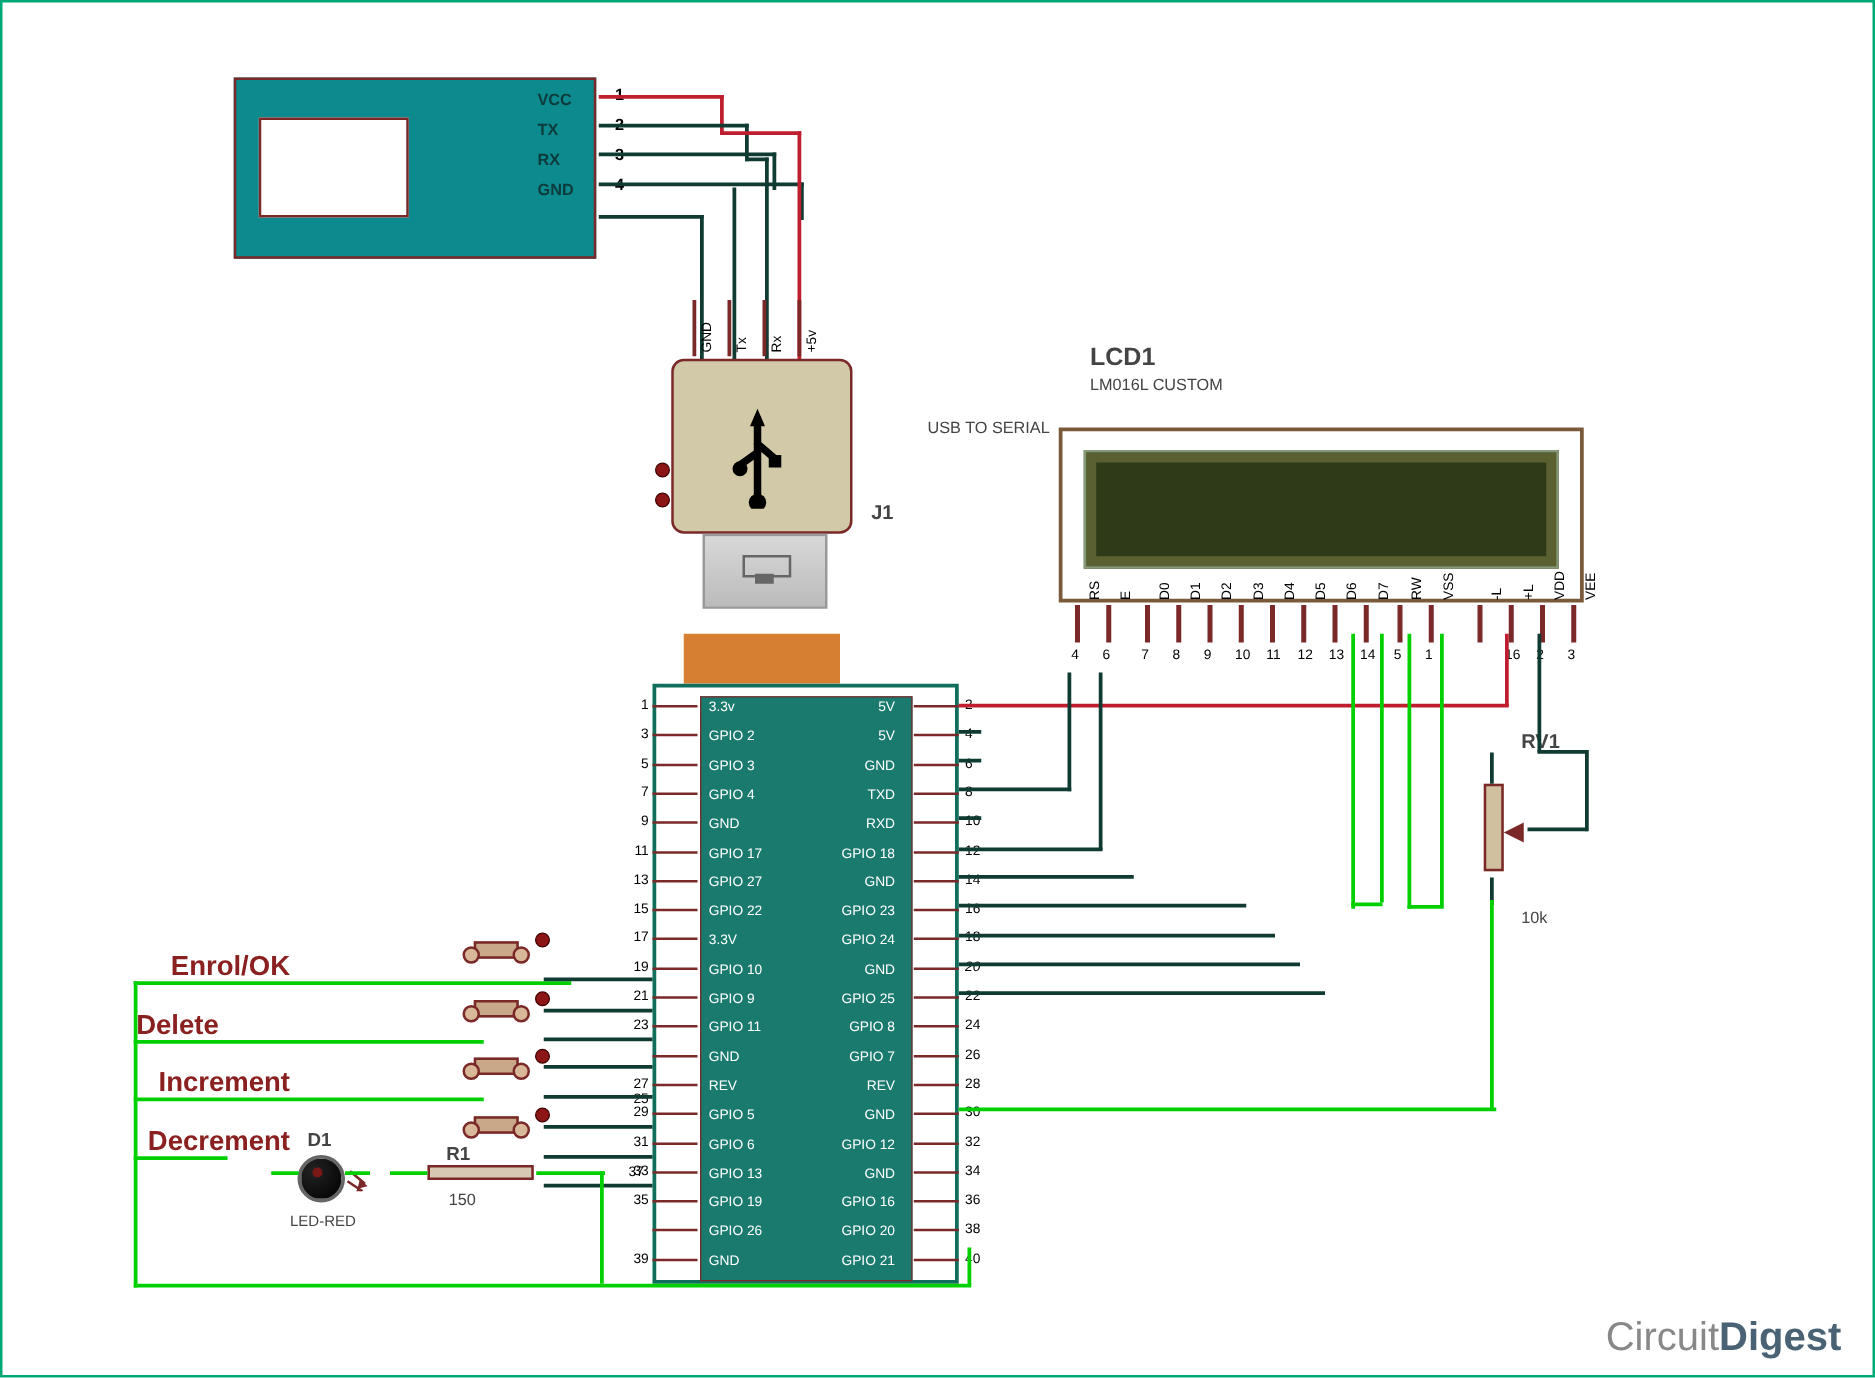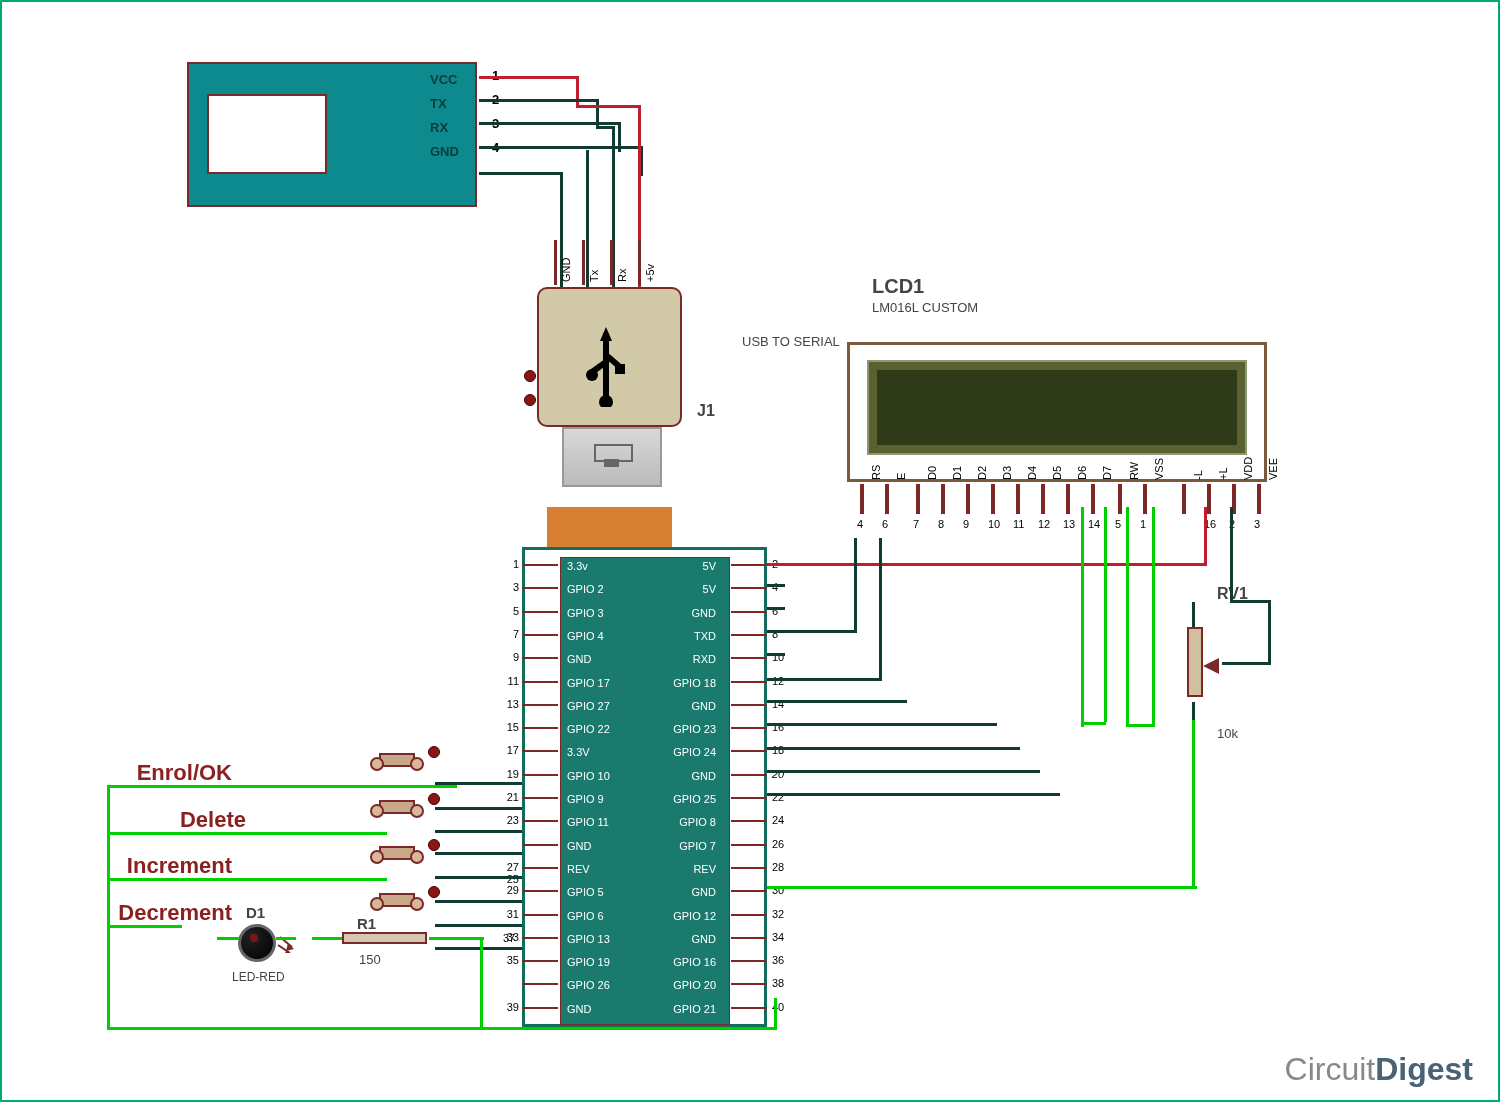--- a/index.html
+++ b/index.html
@@ -469,21 +469,21 @@
   <div class="label" style="left:1215px;top:724px;font-size:13px;">10k</div>
 
   <div id="buttons">
       <div class="btn-label" style="left:50px;top:758px;">Enrol/OK</div>
        <div class="push-btn" style="left:370px;top:747px;">
          <div class="body"></div>
          <div class="pin l"></div>
         <div class="pin r"></div>
          <div class="led"></div>
        </div>
-      <div class="btn-label" style="left:64px;top:805px;">Delete</div>
+      <div class="btn-label" style="left:50px;top:805px;text-align:center;">Delete</div>
        <div class="push-btn" style="left:370px;top:794px;">
          <div class="body"></div>
          <div class="pin l"></div>
         <div class="pin r"></div>
          <div class="led"></div>
        </div>
       <div class="btn-label" style="left:50px;top:851px;">Increment</div>
        <div class="push-btn" style="left:370px;top:840px;">
          <div class="body"></div>
          <div class="pin l"></div>

